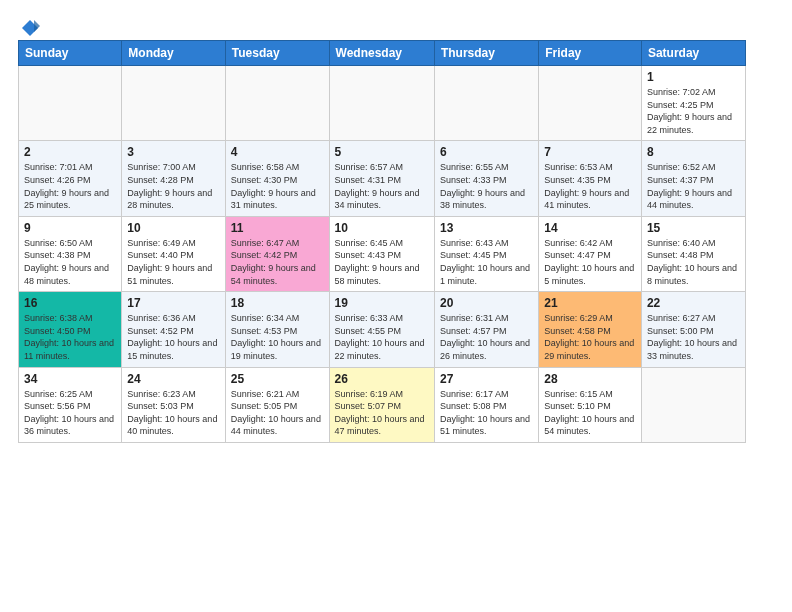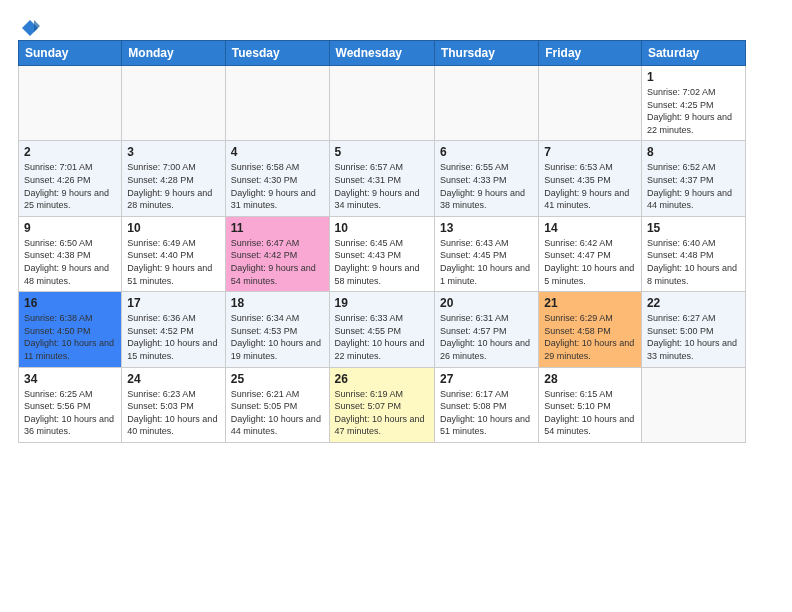--- a/index.html
+++ b/index.html
@@ -212,21 +212,21 @@
 Daylight: 10 hours and 5 minutes.</div>
           </td>
           <td style="background: rgb(255, 255, 255);">
             <span class="day-num">15</span>
             <div class="day-info" style="white-space: pre-line;">Sunrise: 6:40 AM
 Sunset: 4:48 PM
 Daylight: 10 hours and 8 minutes.</div>
           </td>
         </tr>
         <tr>
-          <td style="background: #3b82f6;">
+          <td style="background: #14b8a6;">
             <span class="day-num">16</span>
             <div class="day-info" style="white-space: pre-line;">Sunrise: 6:38 AM
 Sunset: 4:50 PM
 Daylight: 10 hours and 11 minutes.</div>
           </td>
           <td style="background: rgb(240, 245, 251);">
             <span class="day-num">17</span>
             <div class="day-info" style="white-space: pre-line;">Sunrise: 6:36 AM
 Sunset: 4:52 PM
 Daylight: 10 hours and 15 minutes.</div>

